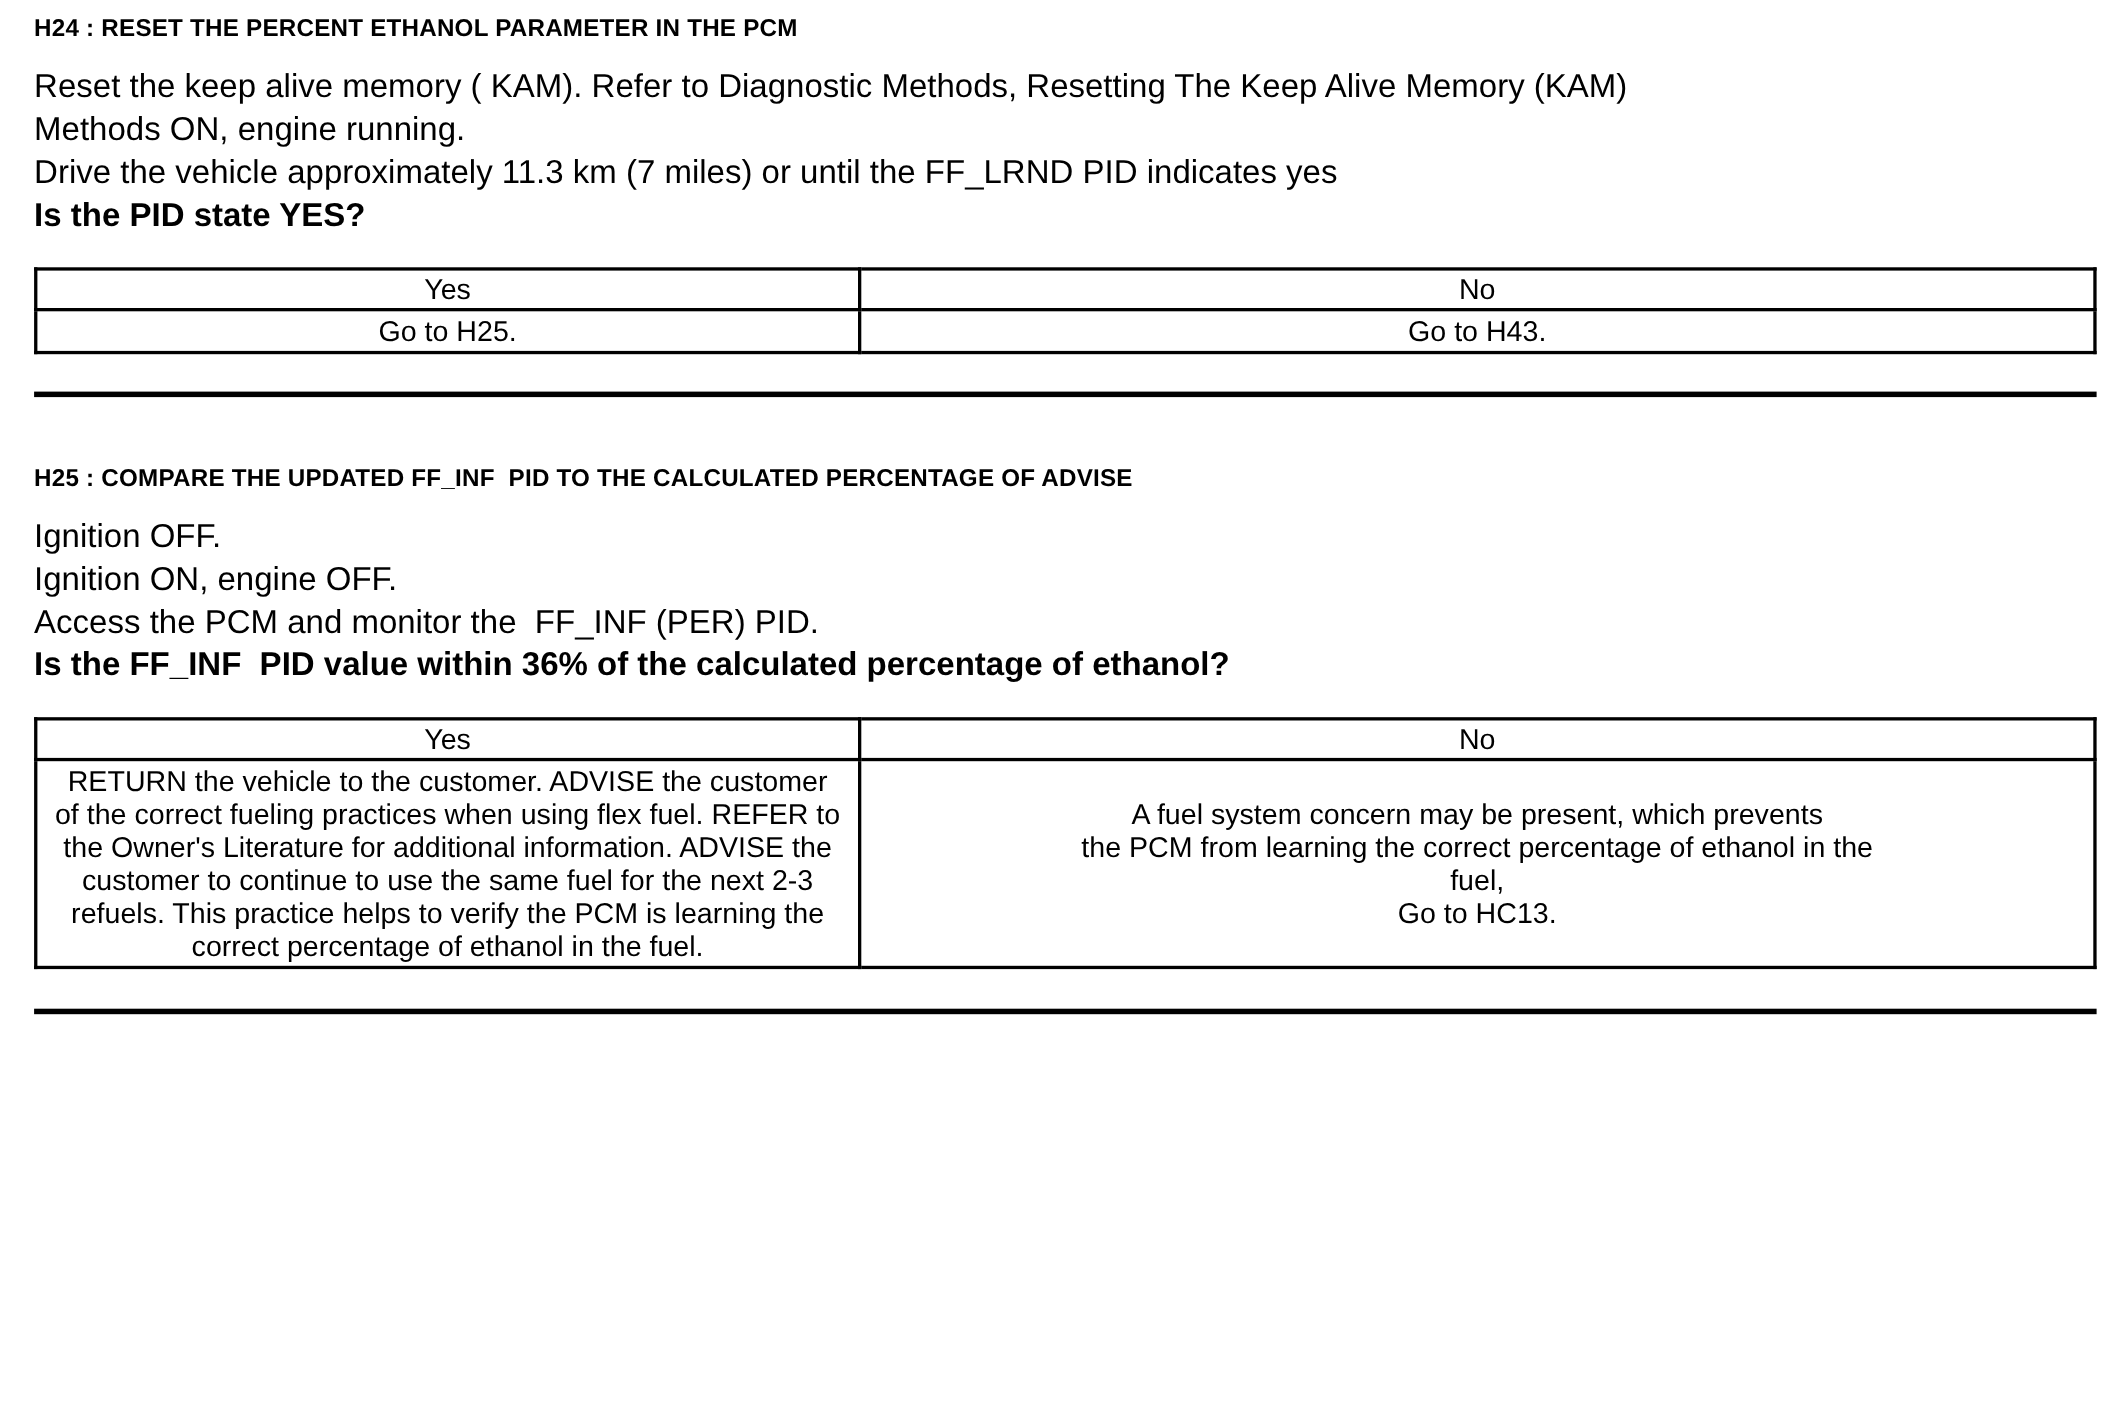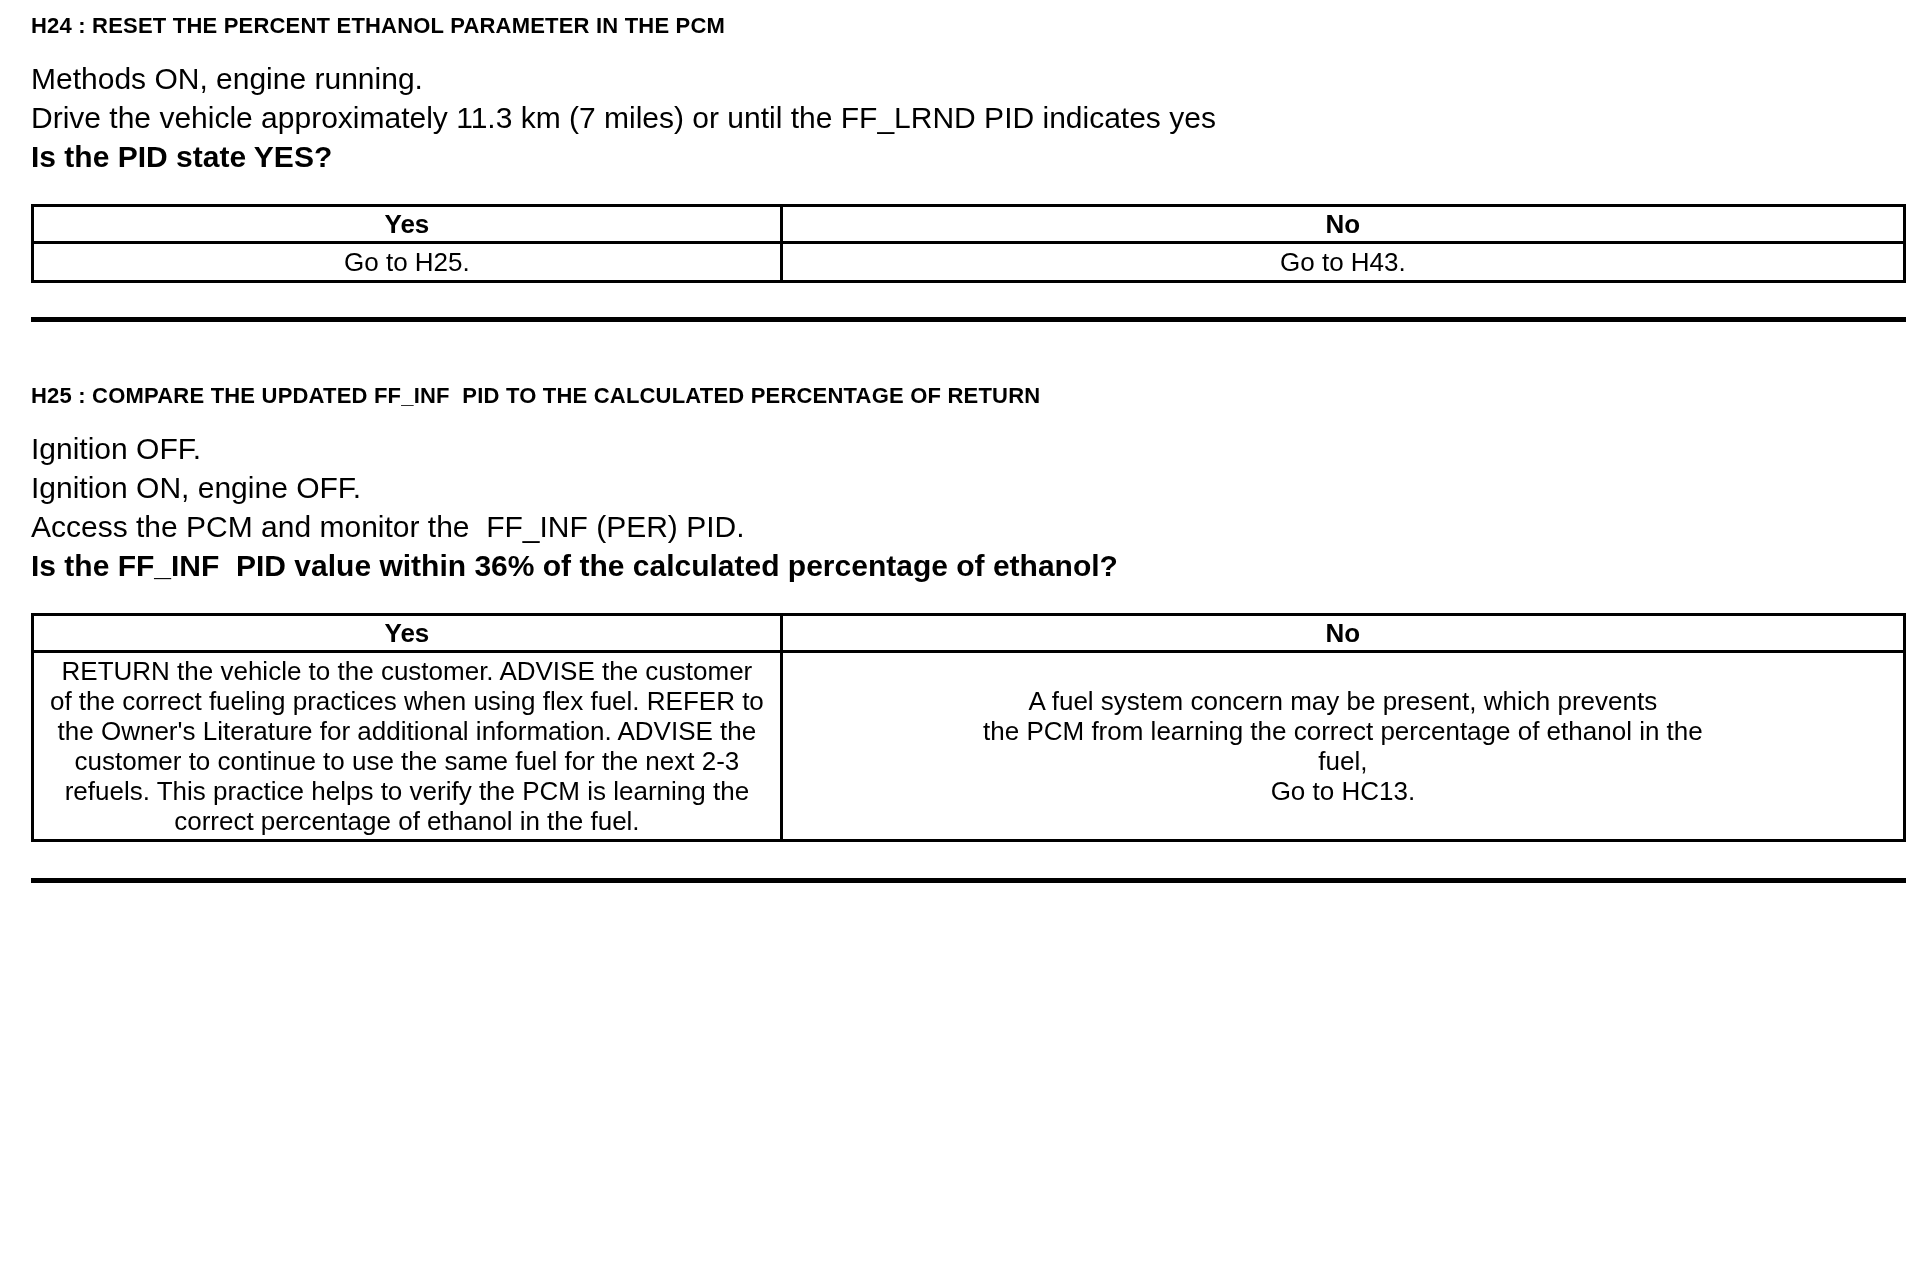--- a/index.html
+++ b/index.html
@@ -36,21 +36,21 @@
     table-layout: fixed;
     margin-top: 28px;
   }
   .decision-table th,
   .decision-table td {
     border: 3px solid #000000;
     text-align: center;
     font-size: 26px;
   }
   .decision-table th {
-    font-weight: 700;
+    font-weight: 400;
     line-height: 30px;
     padding: 2px 4px;
   }
   .decision-table td {
     line-height: 30px;
     padding: 3px 6px;
     white-space: pre-wrap;
     vertical-align: middle;
   }
 
@@ -63,20 +63,21 @@
   .thick-rule.end { margin-top: 36px; }
 </style>
 </head>
 <body>
 
 <div class="page">
 
   <section class="section-h24">
     <h2 class="step-heading">H24 : RESET THE PERCENT ETHANOL PARAMETER IN THE PCM</h2>
 
+    <p class="para">Reset the keep alive memory ( KAM). Refer to Diagnostic Methods, Resetting The Keep Alive Memory (KAM)</p>
     <p class="para">Methods ON, engine running.</p>
     <p class="para">Drive the vehicle approximately 11.3 km (7 miles) or until the FF_LRND PID indicates yes</p>
     <p class="para bold">Is the PID state YES?</p>
 
     <table class="decision-table">
       <colgroup>
         <col style="width:40%">
         <col style="width:60%">
       </colgroup>
       <thead>
@@ -90,21 +91,21 @@
           <td>Go to H25.</td>
           <td>Go to H43.</td>
         </tr>
       </tbody>
     </table>
   </section>
 
   <hr class="thick-rule">
 
   <section class="section-h25">
-    <h2 class="step-heading">H25 : COMPARE THE UPDATED FF_INF  PID TO THE CALCULATED PERCENTAGE OF RETURN</h2>
+    <h2 class="step-heading">H25 : COMPARE THE UPDATED FF_INF  PID TO THE CALCULATED PERCENTAGE OF ADVISE</h2>
 
     <p class="para">Ignition OFF.</p>
     <p class="para">Ignition ON, engine OFF.</p>
     <p class="para">Access the PCM and monitor the  FF_INF (PER) PID.</p>
     <p class="para bold">Is the FF_INF  PID value within 36% of the calculated percentage of ethanol?</p>
 
     <table class="decision-table">
       <colgroup>
         <col style="width:40%">
         <col style="width:60%">

